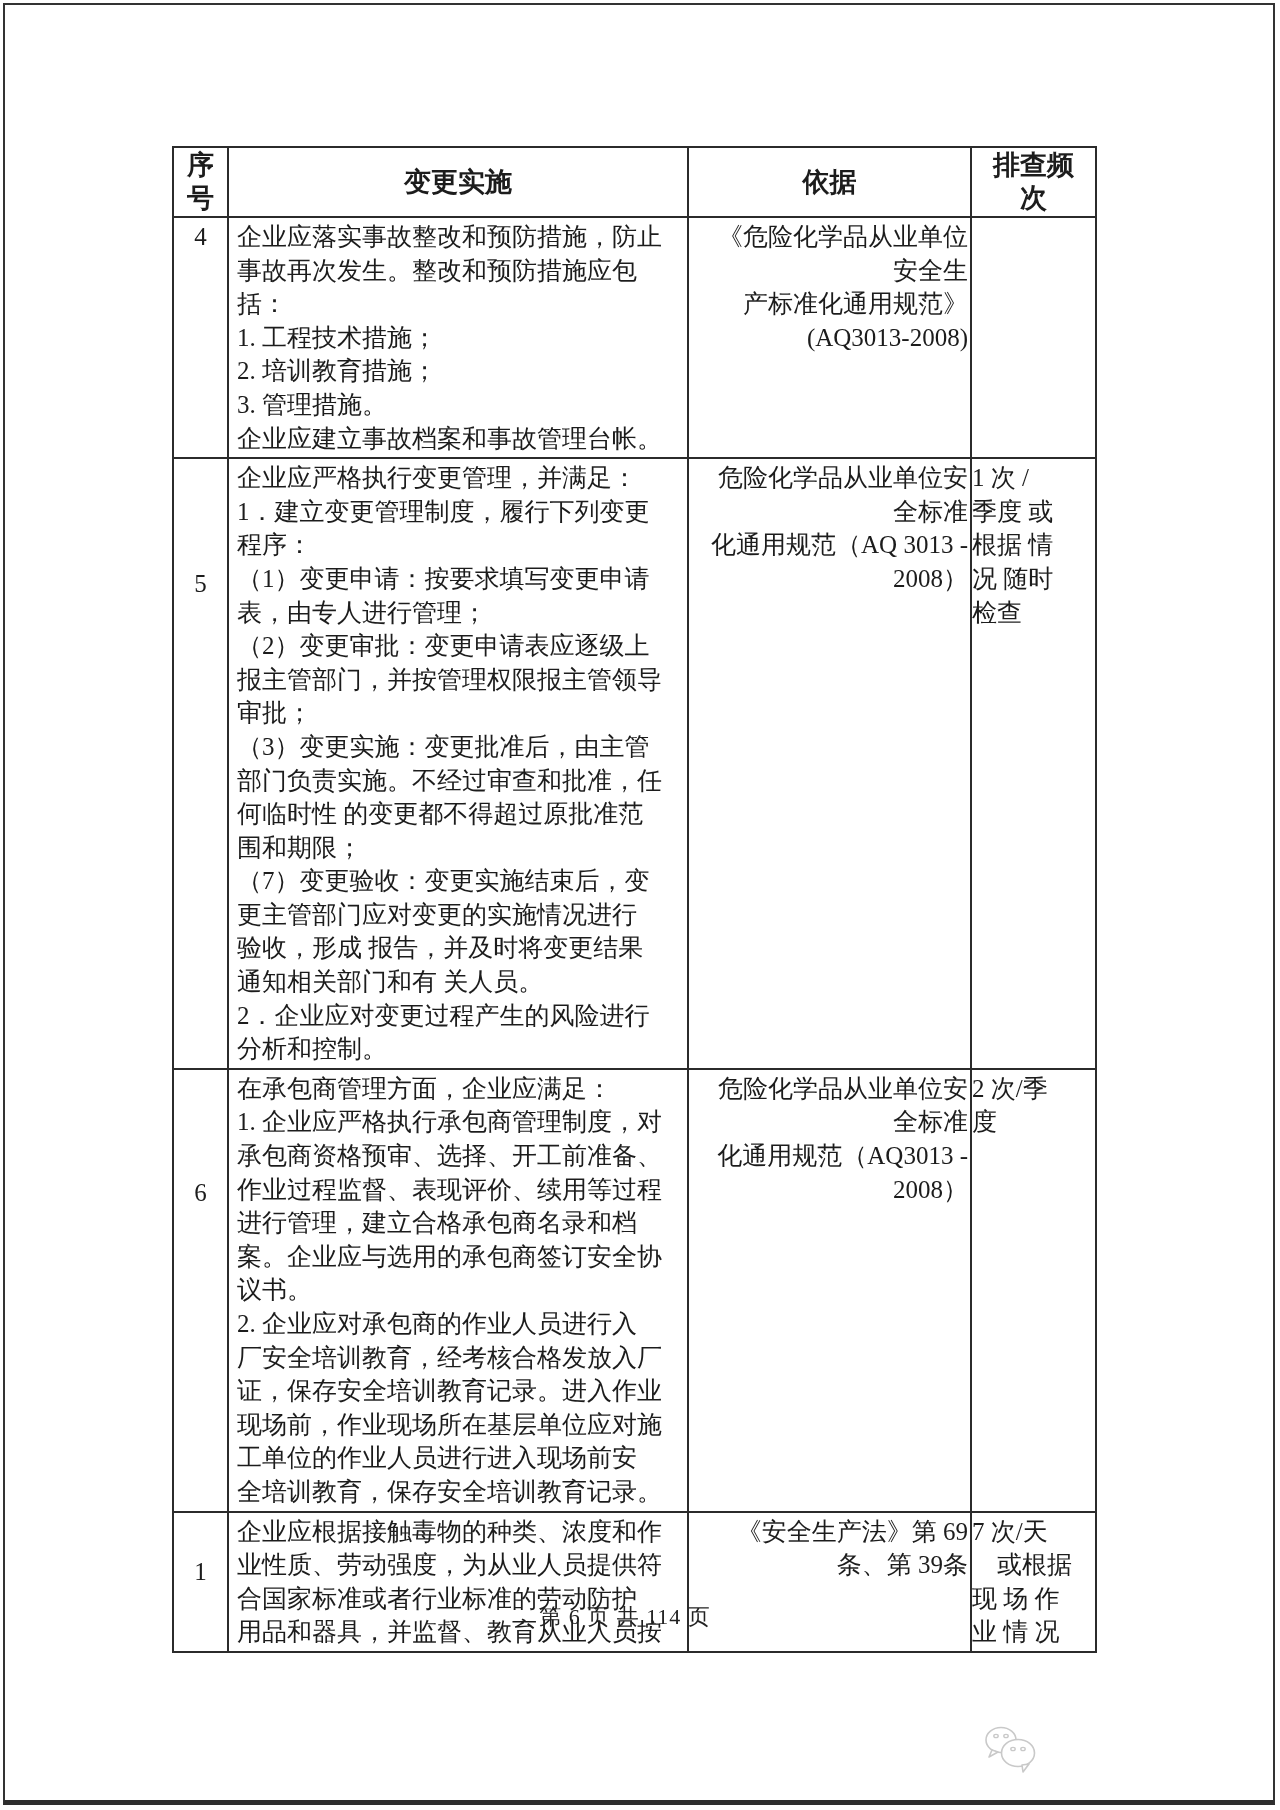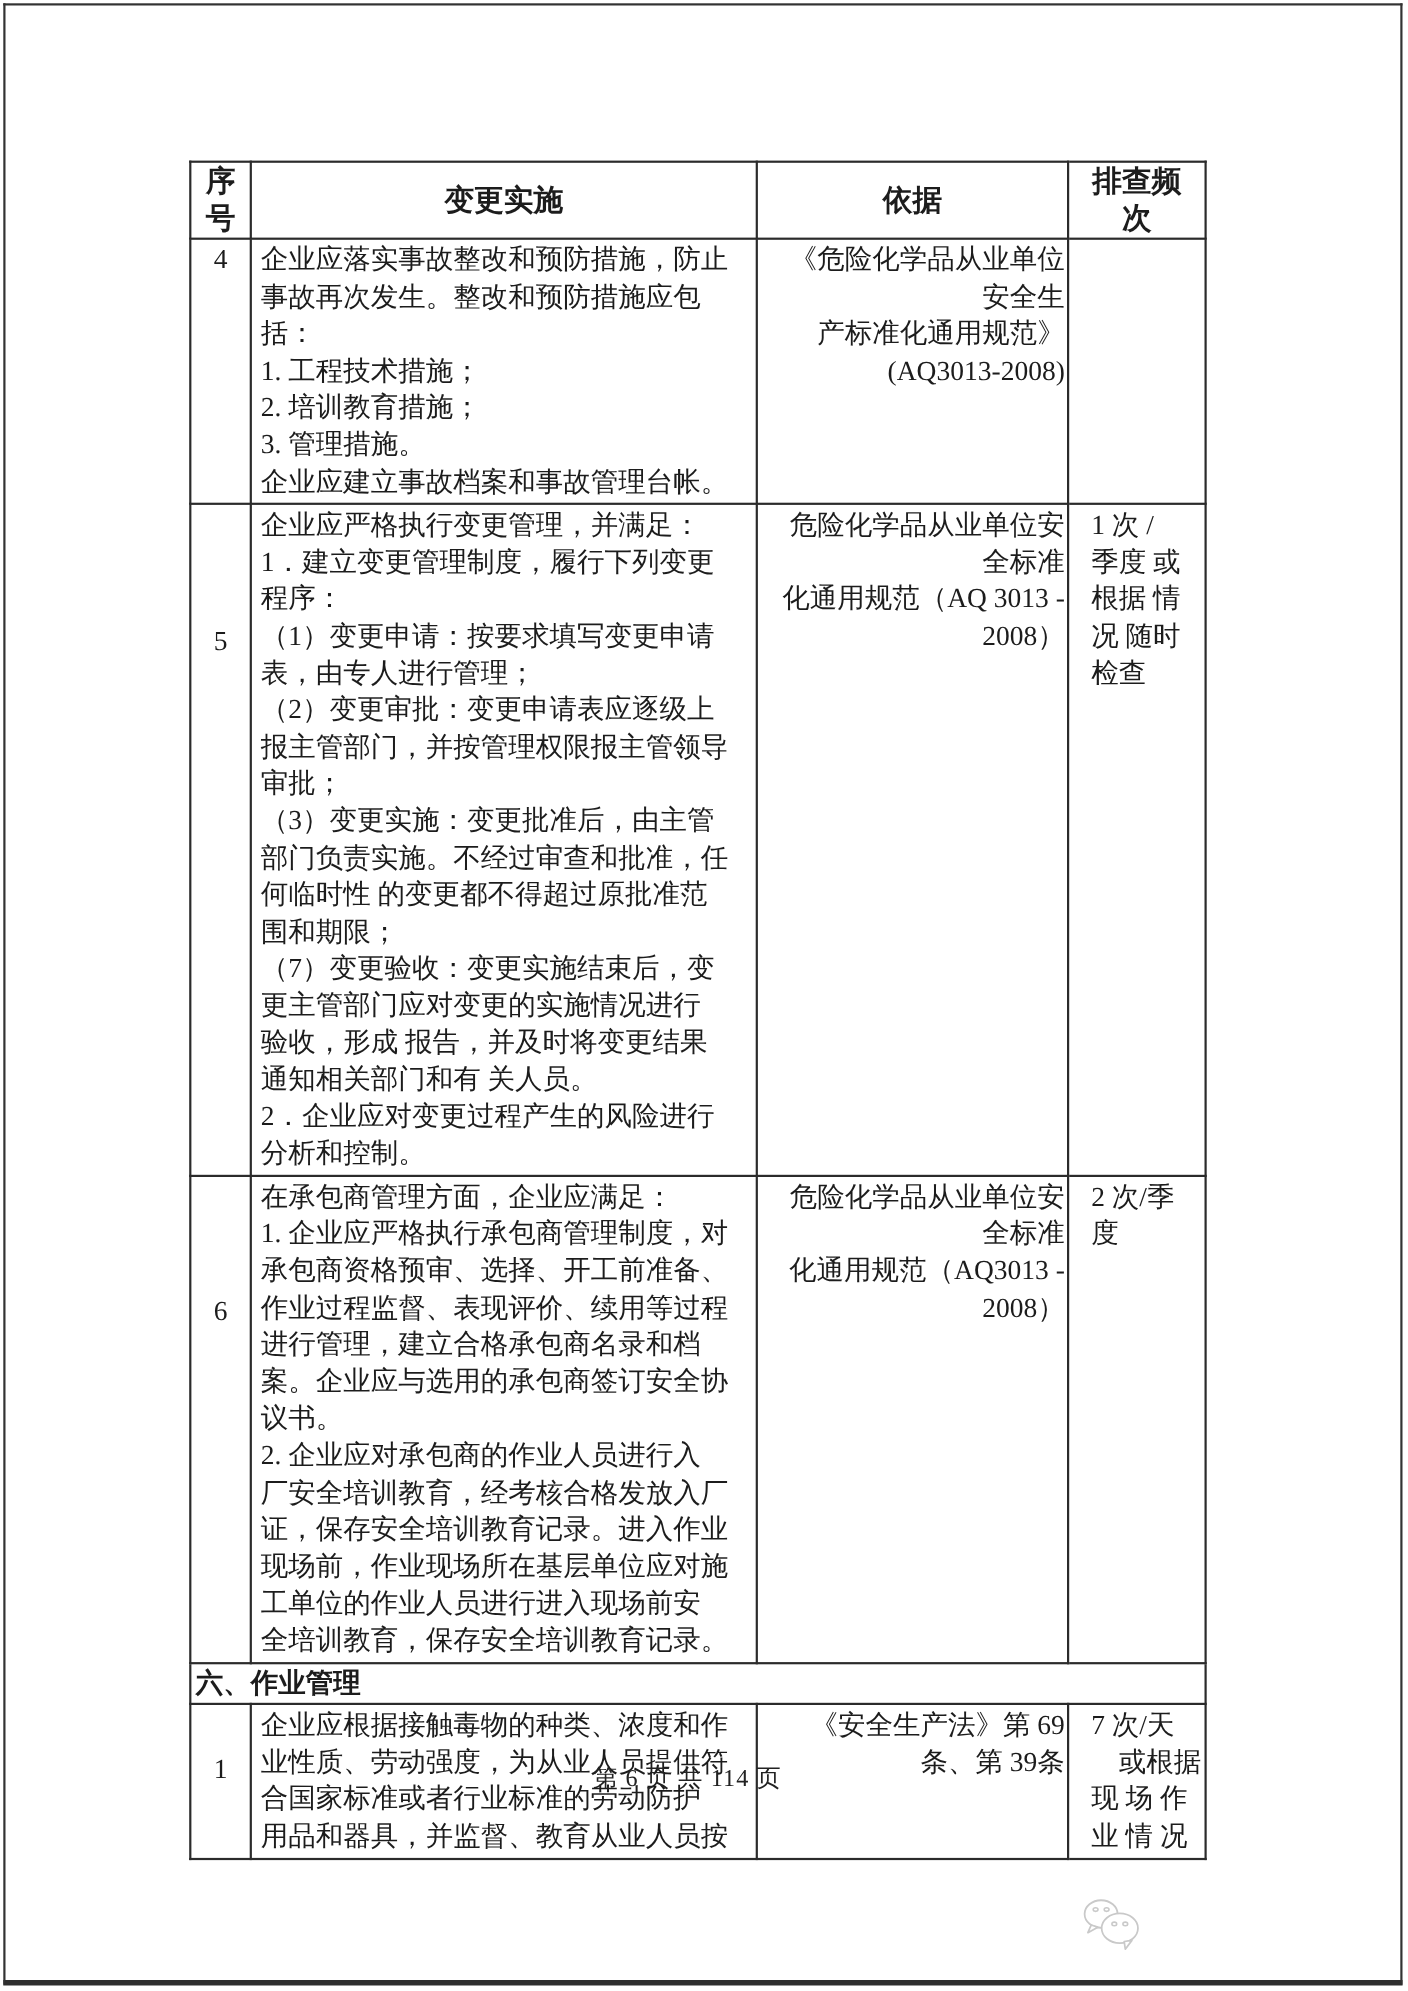--- a/index.html
+++ b/index.html
@@ -39,21 +39,21 @@
     vertical-align:middle;
     height:64px;
     white-space:pre-line;
   }
   td.no-cell{
     text-align:center;
     padding:2px 0 0 0;
   }
   td.content-cell{ padding:2px 4px 2px 8px; text-align:left;margin-top:45px;}
   td.basis-cell{ padding:2px 2px 2px 22px; text-align:right;}
-  td.freq-cell{ padding:2px 2px 2px 20px; text-align:left;}
+  td.freq-cell{ padding:2px 2px 2px 0; text-align:left;}
   td.no-cell.offset-r5{ padding-top:108px; }
   td.no-cell.offset-r6{ padding-top:106px; }
   td.no-cell.offset-r1{ padding-top:42px; }
   td.section-cell{
     font-weight:700;
     font-size:27px;
     padding:1px 4px 1px 4px;
     height:30px;
     white-space:nowrap;
   }
@@ -166,23 +166,20 @@
 工单位的作业人员进行进入现场前安
 全培训教育，保存安全培训教育记录。</td>
       <td class="basis-cell">危险化学品从业单位安
 全标准
 化通用规范（AQ3013 -
 2008）</td>
       <td class="freq-cell">2 次/季
 度</td>
     </tr>
 
-    <tr>
-      <td class="section-cell" colspan="4">六、作业管理</td>
-    </tr>
 
     <tr style="height:134px;">
       <td class="no-cell offset-r1">1</td>
       <td class="content-cell">企业应根据接触毒物的种类、浓度和作
 业性质、劳动强度，为从业人员提供符
 合国家标准或者行业标准的劳动防护
 用品和器具，并监督、教育从业人员按</td>
       <td class="basis-cell">《安全生产法》第 69
 条、第 39条</td>
       <td class="freq-cell">7 次/天

